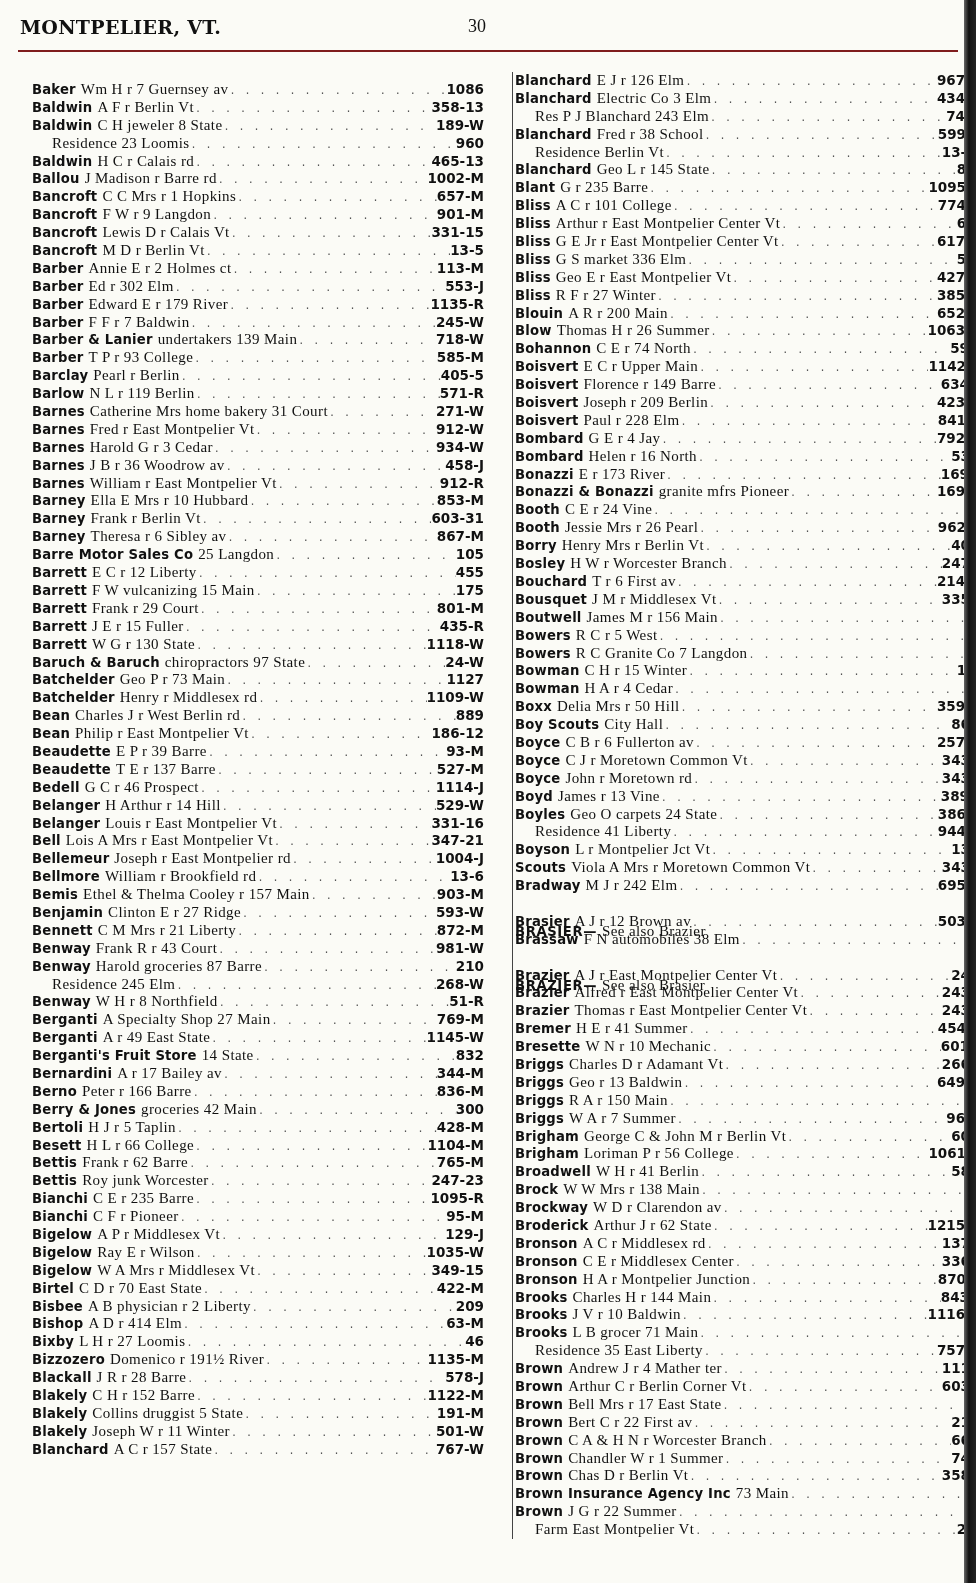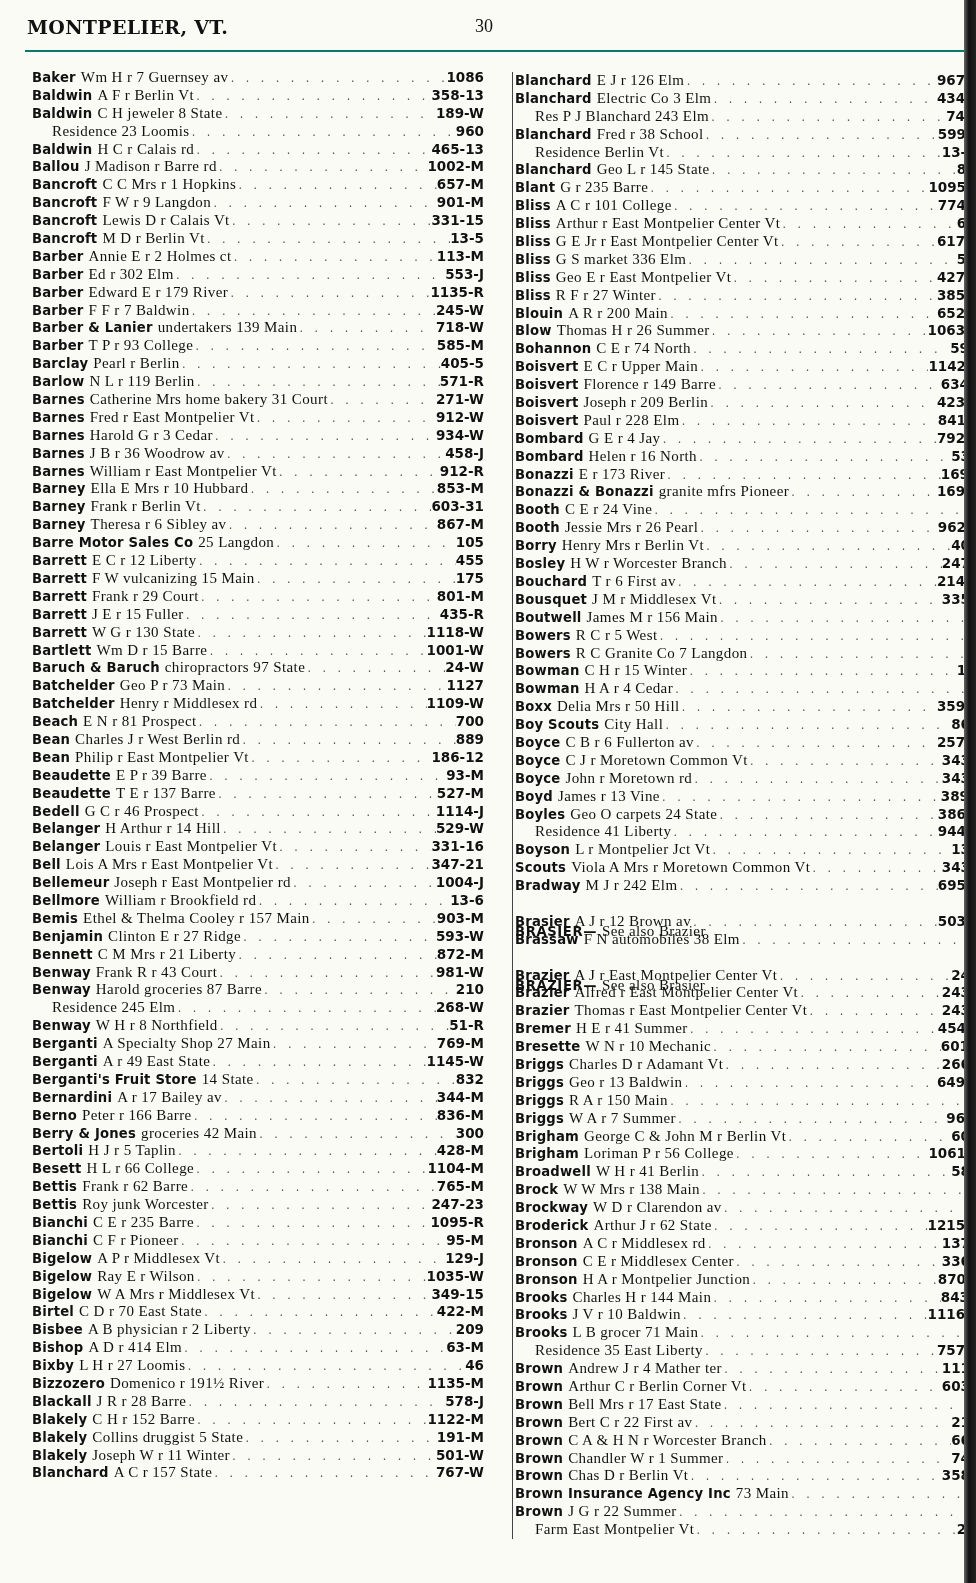--- a/index.html
+++ b/index.html
@@ -4,36 +4,36 @@
 <style>
   html, body { margin: 0; padding: 0; }
   body {
     width: 976px; height: 1583px; overflow: hidden;
     background: #fbfbf6;
     font-family: "DejaVu Serif", serif;
     color: #111;
     position: relative;
   }
   .header {
-    position: absolute; left: 25px; top: 10px; width: 940px; height: 40px;
-    border-bottom: 2px solid #0f766e;
+    position: absolute; left: 18px; top: 10px; width: 940px; height: 40px;
+    border-bottom: 2px solid #7f1d1d;
   }
   .city {
     position: absolute; left: 2px; top: 6px;
     font-family: "DejaVu Serif", serif; font-weight: bold; font-size: 19px; letter-spacing: 0.3px;
   }
   .pagenum {
     position: absolute; left: 450px; top: 6px;
     font-family: "Liberation Serif", serif; font-size: 18px;
   }
   .col {
     position: absolute; top: 69px;
     font-size: 14.1px; line-height: 17.9px;
   }
-  .col.left { left: 32px; width: 452px; }
+  .col.left { left: 32px; width: 452px; margin-top: 12px; }
   .col.right { left: 512px; width: 470px; border-left: 1px solid #444; padding-left: 2px; top: 72px; }
   .row {
     display: flex; align-items: baseline; white-space: nowrap; height: 17.9px;
   }
   .row .name { font-family: "DejaVu Sans", sans-serif; font-weight: bold; font-size: 13.2px; letter-spacing: 0.2px; }
   .row .rest { font-family: "Liberation Serif", serif; font-size: 15px; padding-left: 5px; letter-spacing: 0.4px; }
   .row .lead { flex: 1; overflow: hidden; color: #555; font-family: "DejaVu Sans Mono", monospace; font-size: 10px; letter-spacing: 1.5px; padding: 0 1px; }
   .row .lead::before { content: ". . . . . . . . . . . . . . . . . . . . . . . . . . . . . . . . . . . . . . . . . . . . . . . . . . . . . . . . . . . . . . . ."; }
   .row .phone { font-family: "DejaVu Sans", sans-serif; font-weight: bold; font-size: 13.5px; }
   .row.sub { padding-left: 20px; }
@@ -239,48 +239,36 @@
       <span class="lead"></span>
       <span class="phone">435-R</span>
     </div>
     <div class="row">
       <span class="name">Barrett</span>
       <span class="rest">W G r 130 State</span>
       <span class="lead"></span>
       <span class="phone">1118-W</span>
     </div>
     <div class="row">
-      <span class="name">Bartlett</span>
-      <span class="rest">Wm D r 15 Barre</span>
-      <span class="lead"></span>
-      <span class="phone">1001-W</span>
-    </div>
-    <div class="row">
       <span class="name">Baruch &amp; Baruch</span>
       <span class="rest">chiropractors 97 State</span>
       <span class="lead"></span>
       <span class="phone">24-W</span>
     </div>
     <div class="row">
       <span class="name">Batchelder</span>
       <span class="rest">Geo P r 73 Main</span>
       <span class="lead"></span>
       <span class="phone">1127</span>
     </div>
     <div class="row">
       <span class="name">Batchelder</span>
       <span class="rest">Henry r Middlesex rd</span>
       <span class="lead"></span>
       <span class="phone">1109-W</span>
-    </div>
-    <div class="row">
-      <span class="name">Beach</span>
-      <span class="rest">E N r 81 Prospect</span>
-      <span class="lead"></span>
-      <span class="phone">700</span>
     </div>
     <div class="row">
       <span class="name">Bean</span>
       <span class="rest">Charles J r West Berlin rd</span>
       <span class="lead"></span>
       <span class="phone">889</span>
     </div>
     <div class="row">
       <span class="name">Bean</span>
       <span class="rest">Philip r East Montpelier Vt</span>

